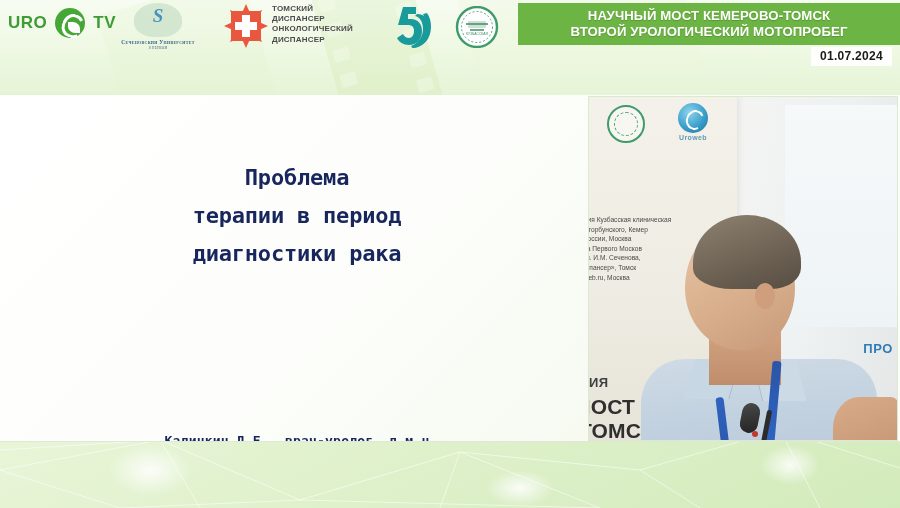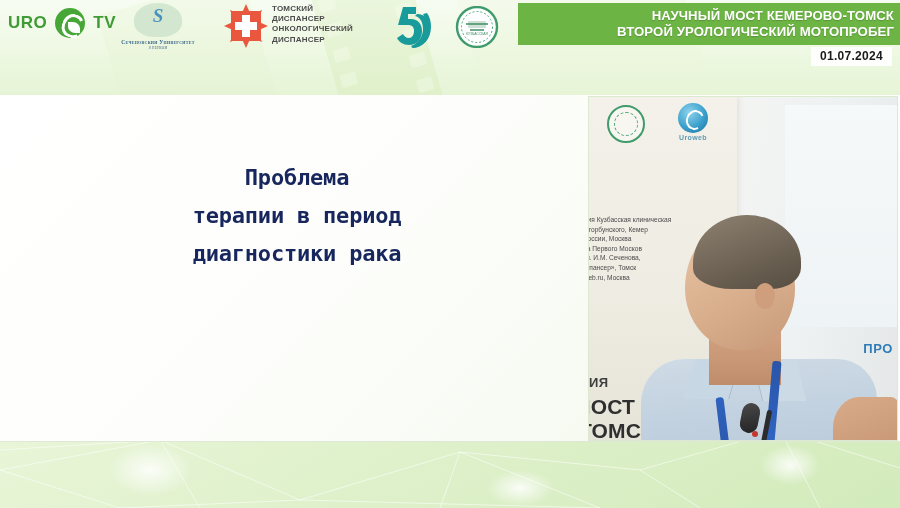--- a/index.html
+++ b/index.html
@@ -91,21 +91,21 @@
 
   
   .logo-kuzbass {
     position: absolute; left: 455px; top: 6px; width: 44px; height: 42px;
   }
 
   
   .banner {
     position: absolute; right: 0; top: 3px; width: 382px; height: 42px;
     background: #6cb443;
-    display: flex; flex-direction: column; align-items: flex-end; justify-content: center;
+    display: flex; flex-direction: column; align-items: center; justify-content: center;
     padding: 10px 6px;
   }
   .banner-line {
     color: #ffffff; font-weight: bold; font-size: 13.2px;
     letter-spacing: .1px; line-height: 16px; white-space: nowrap;
     text-shadow: 0 1px 1px rgba(0,0,0,.18);
   }
   .date-badge {
     position: absolute; right: 8px; top: 47px;
     background: rgba(255,255,255,.92);
@@ -396,20 +396,21 @@
 <div class="slide">
 
   <div class="slide-left">
 
     <div class="slide-title">
       <span class="ln">Проблема</span>
       <span class="ln">терапии в период</span>
       <span class="ln">диагностики рака</span>
     </div>
 
+    <div class="slide-author">Калинкин Д.Е., врач-уролог, д.м.н</div>
   </div>
 
 </div>
 
 <div class="video-panel">
   <div class="vp-bg-wall"></div>
   <div class="vp-screen-glow"></div>
 
   <div class="vp-banner-board">
     <div class="vp-seal"></div>

